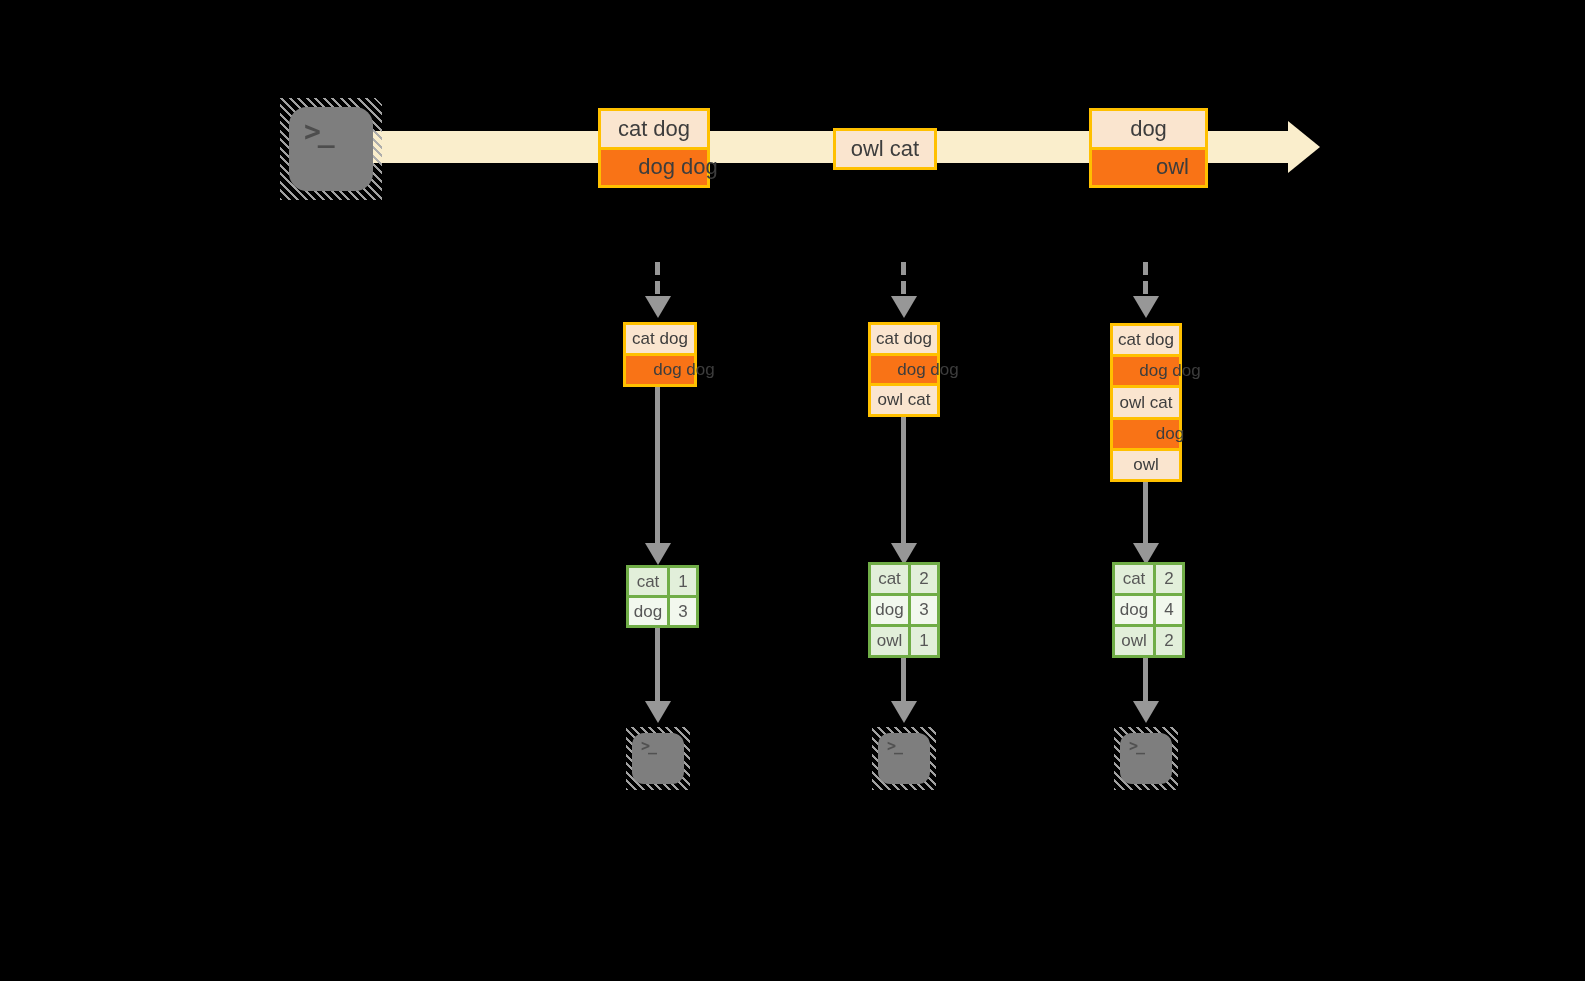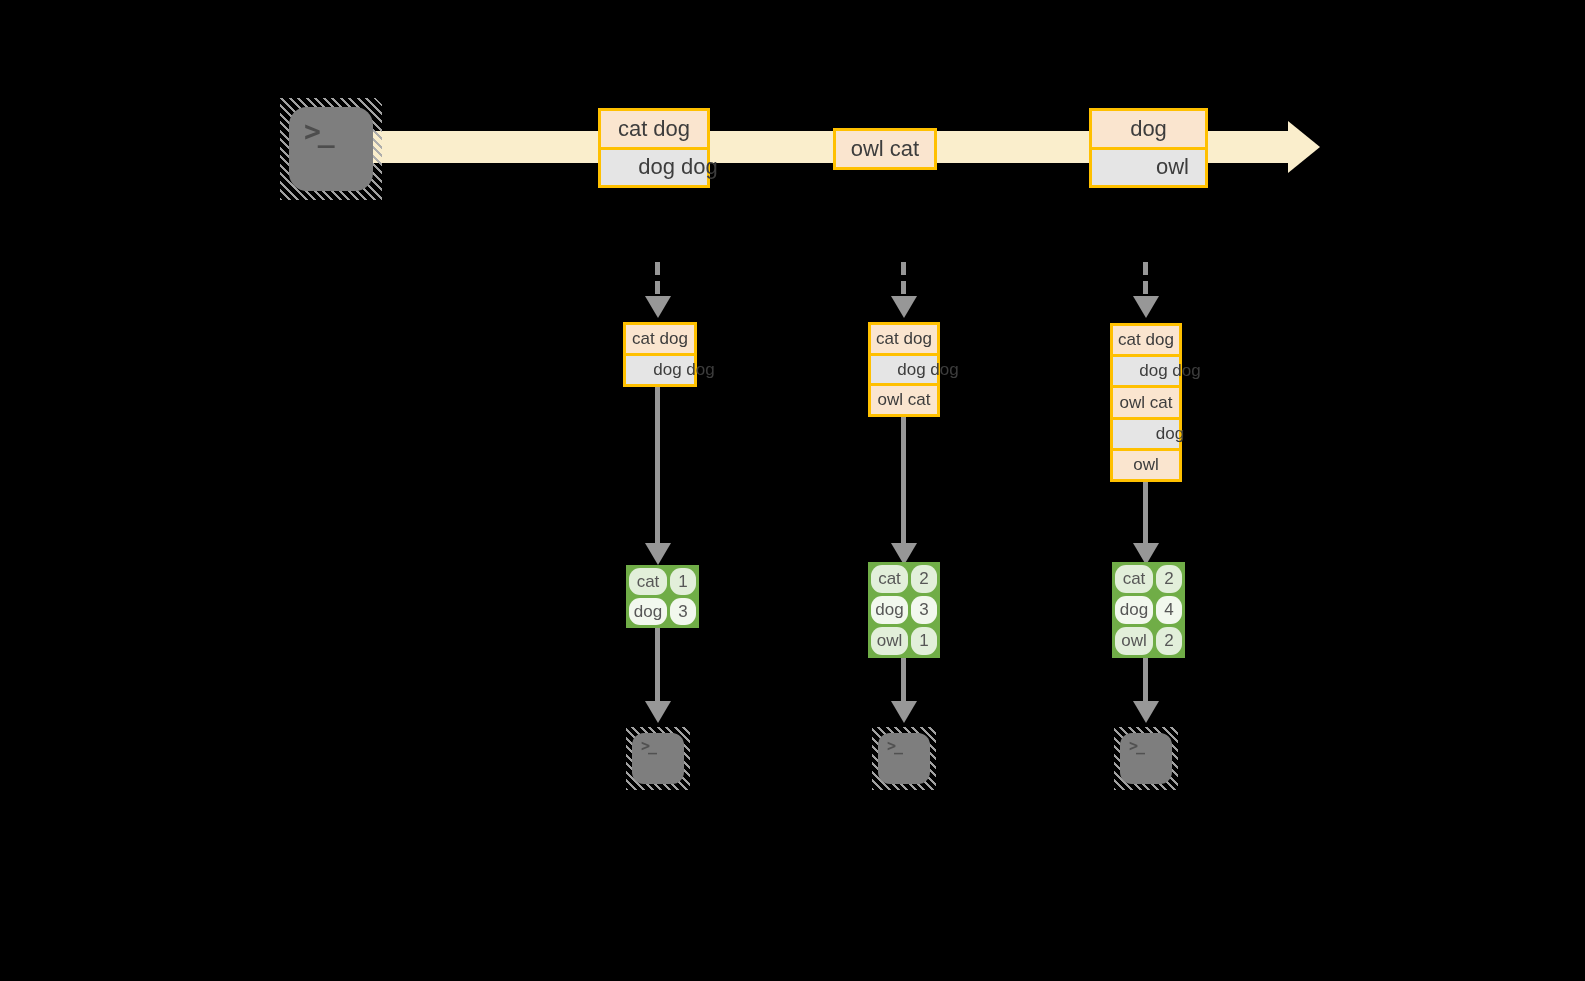--- a/index.html
+++ b/index.html
@@ -27,21 +27,21 @@
   .term-small .term-body { inset:6px; border-radius:12px; }
   .term-small .term-glyph { position:absolute; left:9px; top:4px; color:#515151;
           font-family:"DejaVu Sans Mono", monospace; font-weight:bold; font-size:15px; letter-spacing:-2px; }
 
   
   .obox { position:absolute; background:#FFC000; padding:3px; display:flex;
           flex-direction:column; gap:3px; box-sizing:border-box; z-index:2; }
   .obox .row { flex:1; display:flex; align-items:center; justify-content:center;
           color:#3D3D3D; white-space:nowrap; }
   .row-a { background:#FAE5CF; }
-  .row-b { background:#e5e5e5;padding-left:48px; }
+  .row-b { background:#f97316;padding-left:48px; }
   .stream-box .row { font-size:22px; }
   .snap-box .row { font-size:17px; }
 
   
   .vline { position:absolute; width:5px; background:#979797; z-index:2; }
   .vdash { position:absolute; width:5px; z-index:2;
            background:repeating-linear-gradient(to bottom, #979797 0 13px, rgba(0,0,0,0) 13px 19px); }
   .ahead { position:absolute; width:0; height:0; z-index:2;
            border-left:13px solid transparent; border-right:13px solid transparent;
            border-top:22px solid #979797; }
@@ -49,21 +49,21 @@
   
   .qband { position:absolute; left:693px; top:463px; width:429px; height:44px;
            background:#FFFFFF; z-index:1; display:flex; align-items:center;
            justify-content:center; padding-right:28px; box-sizing:border-box; }
   .qband span { font-size:33px; color:#161616; letter-spacing:.5px; }
 
   
   .gtable { position:absolute; background:#70AD47; padding:3px; box-sizing:border-box;
             display:grid; grid-template-columns:1fr 26px; grid-auto-rows:1fr; gap:3px; z-index:2; }
   .gcell { display:flex; align-items:center; justify-content:center; color:#575757;
-           font-size:17px;border-radius:11px; }
+           font-size:17px; }
   .g-a { background:#E2EFDA; }
   .g-b { background:#F2F8EE; }
 </style>
 </head>
 <body>
 
 <div class="stage">
 
   <div class="band"></div>
   <div class="band-head"></div>

